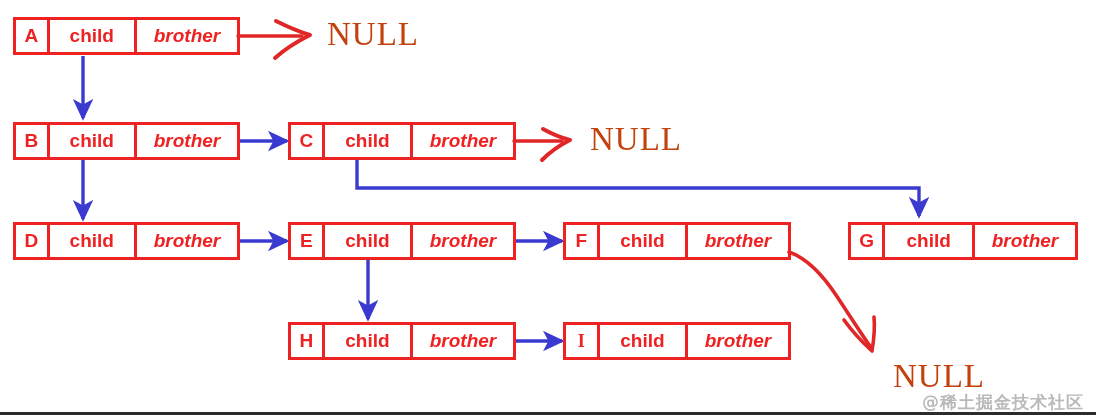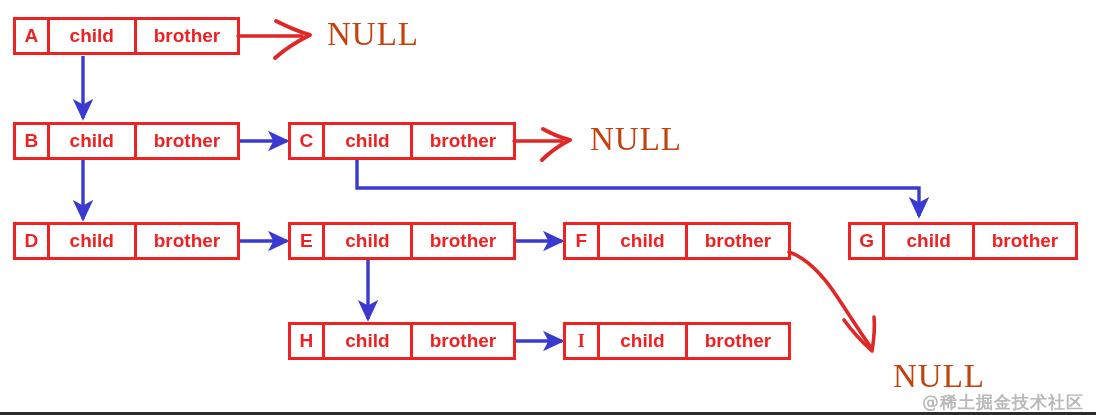--- a/index.html
+++ b/index.html
@@ -46,20 +46,21 @@
     font-family: "Liberation Serif", serif;
     font-size: 18px;
   }
   .cell.child {
     width: 100px;
     border-right: 3px solid #ee2222;
   }
   .cell.brother {
     flex: 1 1 auto;
     min-width: 100px;
+    font-style: italic;
   }
   
   #wires {
     position: absolute;
     left: 0; top: 0;
     width: 1096px;
     height: 415px;
     z-index: 2;
   }
   #wires-top {

